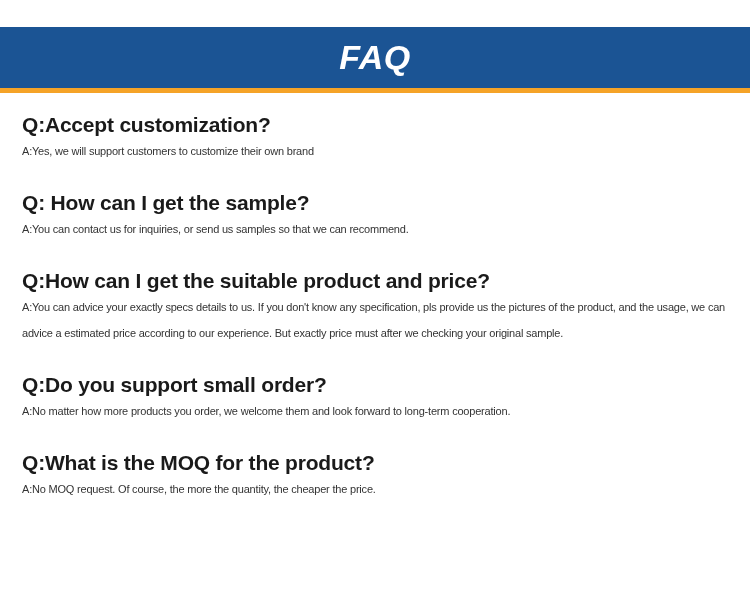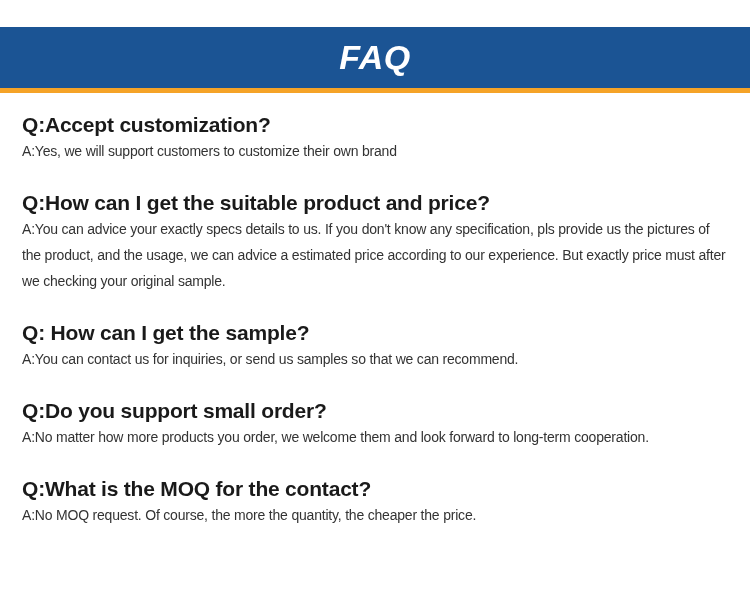--- a/index.html
+++ b/index.html
@@ -39,53 +39,53 @@
     margin-bottom: 26px;
   }
   .question {
     font-size: 21px;
     line-height: 26px;
     font-weight: 700;
     color: #1a1a1a;
     letter-spacing: -0.2px;
   }
   .answer {
-    font-size: 14px;
+    font-size: 11px;
     line-height: 26px;
     font-weight: 400;
     color: #333333;
     letter-spacing: -0.2px;
   }
 </style>
 </head>
 <body>
 
 <div class="page">
   <div class="header" style="background: rgb(27, 84, 148); border-bottom-color: rgb(245, 163, 40);">
     <span class="title" style="color: rgb(255, 255, 255);">FAQ</span>
   </div>
   <div class="content">
   <div class="faq-item">
     <div class="question">Q:Accept customization?</div>
     <div class="answer">A:Yes, we will support customers to customize their own brand</div>
   </div>
 
   <div class="faq-item">
-    <div class="question">Q:How can I get the suitable product and price?</div>
-    <div class="answer">A:You can advice your exactly specs details to us. If you don't know any specification, pls provide us the pictures of the product, and the usage, we can advice a estimated price according to our experience. But exactly price must after we checking your original sample.</div>
+    <div class="question">Q: How can I get the sample?</div>
+    <div class="answer">A:You can contact us for inquiries, or send us samples so that we can recommend.</div>
   </div>
 
   <div class="faq-item">
-    <div class="question">Q: How can I get the sample?</div>
-    <div class="answer">A:You can contact us for inquiries, or send us samples so that we can recommend.</div>
+    <div class="question">Q:How can I get the suitable product and price?</div>
+    <div class="answer">A:You can advice your exactly specs details to us. If you don't know any specification, pls provide us the pictures of the product, and the usage, we can advice a estimated price according to our experience. But exactly price must after we checking your original sample.</div>
   </div>
 
   <div class="faq-item">
     <div class="question">Q:Do you support small order?</div>
     <div class="answer">A:No matter how more products you order, we welcome them and look forward to long-term cooperation.</div>
   </div>
 
   <div class="faq-item">
-    <div class="question">Q:What is the MOQ for the contact?</div>
+    <div class="question">Q:What is the MOQ for the product?</div>
     <div class="answer">A:No MOQ request. Of course, the more the quantity, the cheaper the price.</div>
   </div>
 </div>
 </div>
 
 </body></html>

